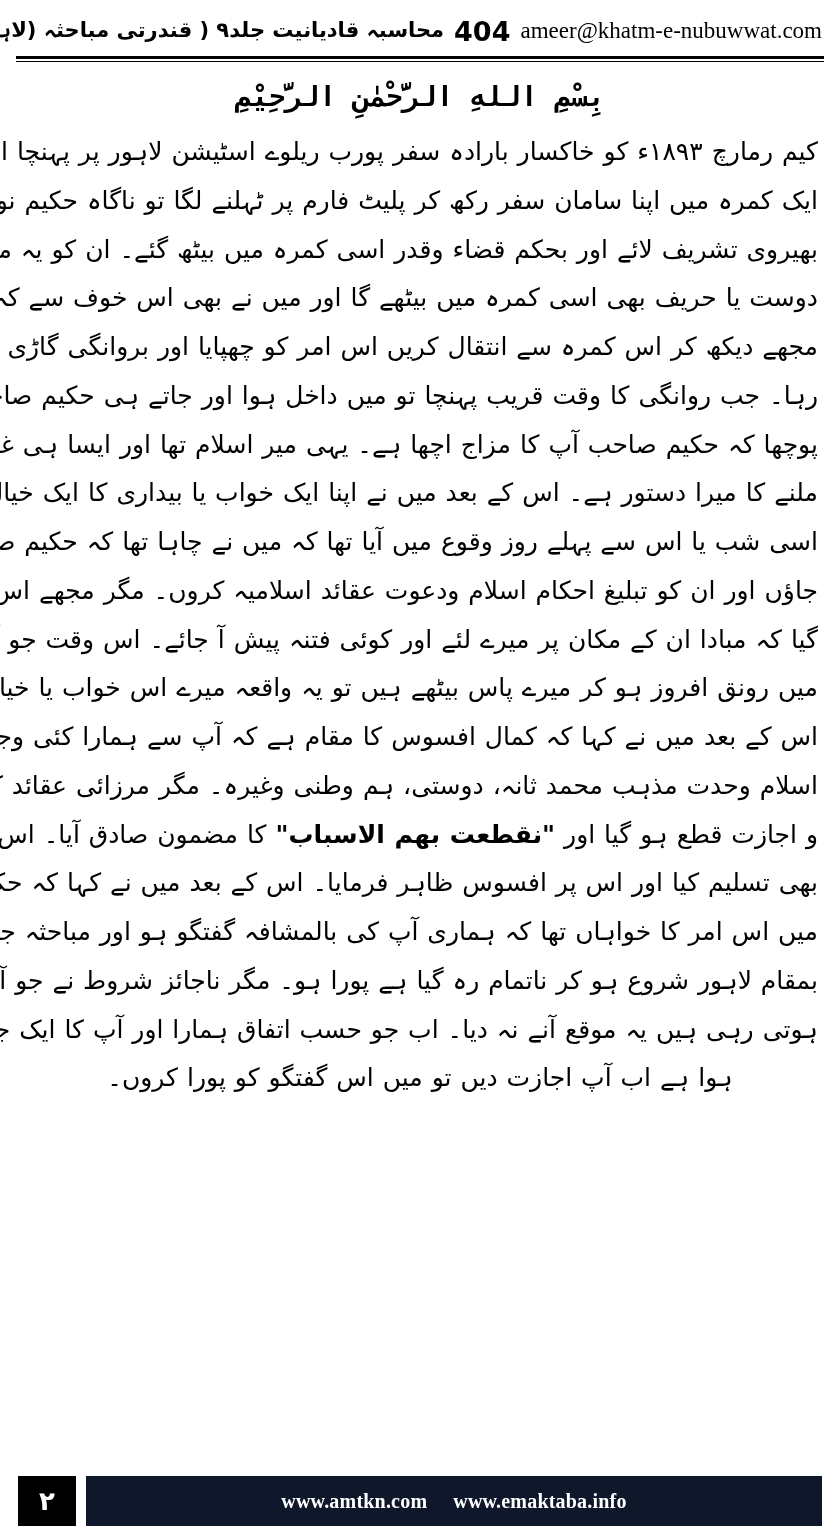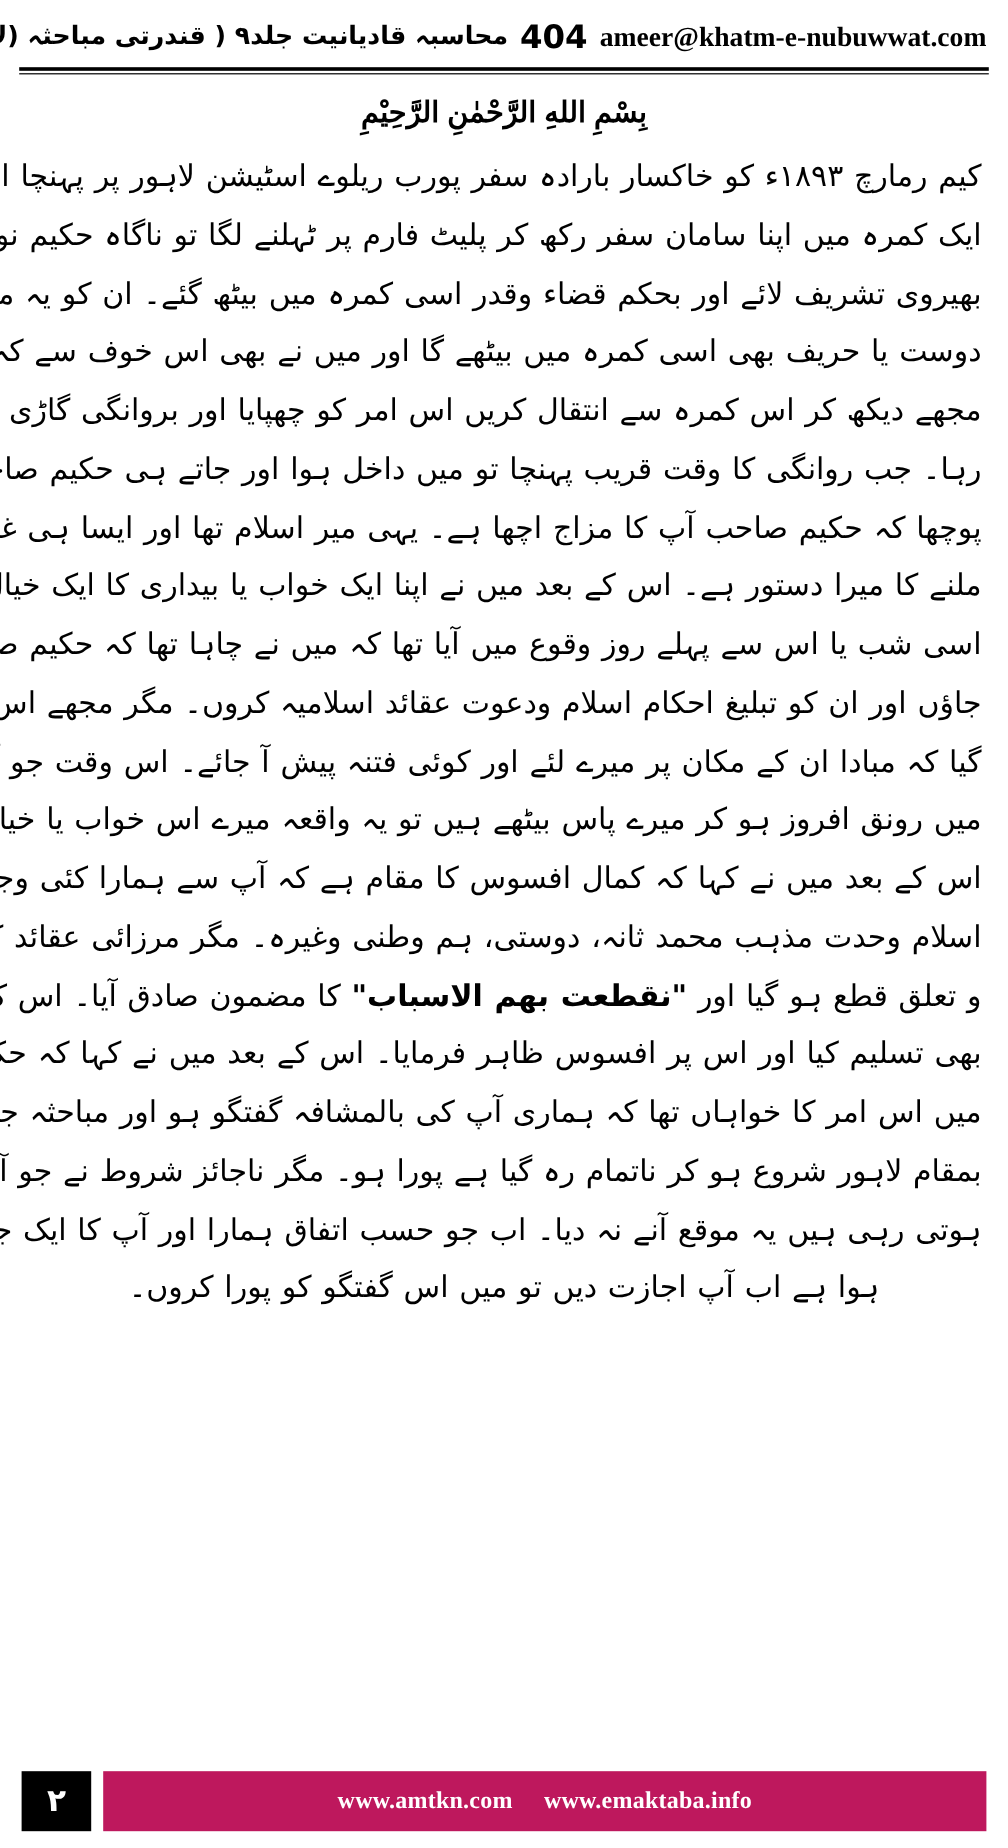--- a/index.html
+++ b/index.html
@@ -48,21 +48,21 @@
   .header-center {
     font-family: "DejaVu Sans", sans-serif;
     font-size: 27px;
     font-weight: 700;
     direction: rtl;
     padding: 0 10px;
   }
   .header-email {
     font-family: "Liberation Serif", serif;
     font-size: 23px;
-    font-weight: 700;
+    font-weight: 400;
     direction: ltr;
     white-space: nowrap;
   }
 
   .header-rule {
     margin: 2px 16px 0 16px;
     border: none;
     border-top: 3px solid #000;
     height: 0;
   }
@@ -77,22 +77,22 @@
   .content {
     flex: 1 1 auto;
     margin: 0 22px;
     padding-top: 18px;
     direction: rtl;
     text-align: justify;
   }
 
   .bismillah {
     text-align: center;
-    font-family: Liberation Sans, sans-serif;
-    font-size: 24px;
+    font-family: Liberation Mono, monospace;
+    font-size: 28px;
     font-weight: 700;
     direction: rtl;
     margin-bottom: 14px;
     letter-spacing: 1px;
   }
 
   .para {
     font-family: "DejaVu Sans", sans-serif;
     font-size: 25.5px;
     line-height: 1.97;
@@ -144,21 +144,21 @@
     color: #fff;
     display: flex;
     align-items: center;
     justify-content: center;
     font-family: "DejaVu Sans", sans-serif;
     font-size: 26px;
     font-weight: 700;
   }
   .footer-urls {
     flex: 1 1 auto;
-    background: #be185d;
+    background: #0f172a;
     color: #fff;
     display: flex;
     align-items: center;
     justify-content: center;
     gap: 26px;
     font-family: "Liberation Serif", serif;
     font-size: 20px;
     font-weight: 700;
     direction: ltr;
     margin-left: 10px;
@@ -193,21 +193,21 @@
       <span class="line">پوچھا کہ حکیم صاحب آپ کا مزاج اچھا ہے۔ یہی میر اسلام تھا اور ایسا ہی غیر مسلم آشناؤں سے</span>
       <span class="line">ملنے کا میرا دستور ہے۔ اس کے بعد میں نے اپنا ایک خواب یا بیداری کا ایک خیال بیان کیا۔ جو</span>
       <span class="line">اسی شب یا اس سے پہلے روز وقوع میں آیا تھا کہ میں نے چاہا تھا کہ حکیم صاحب کے مسکن بھیر</span>
       <span class="line">جاؤں اور ان کو تبلیغ احکام اسلام ودعوت عقائد اسلامیہ کروں۔ مگر مجھے اس سے یہ خوف مانع ہو</span>
       <span class="line">گیا کہ مبادا ان کے مکان پر میرے لئے اور کوئی فتنہ پیش آ جائے۔ اس وقت جو آپ اس کمرہ</span>
       <span class="line">میں رونق افروز ہو کر میرے پاس بیٹھے ہیں تو یہ واقعہ میرے اس خواب یا خیال کی تعبیر ہے۔</span>
       <span class="line">اس کے بعد میں نے کہا کہ کمال افسوس کا مقام ہے کہ آپ سے ہمارا کئی وجہ سے اتحاد و تعلق تھا۔</span>
       <span class="line">اسلام وحدت مذہب محمد ثانہ، دوستی، ہم وطنی وغیرہ۔ مگر مرزائی عقائد کے اختلاف سے وہ اتحاد</span>
 
       <span class="line">
-        <span>و تعلق قطع ہو گیا اور</span>
+        <span>و اجازت قطع ہو گیا اور</span>
         <span class="quoted">"نقطعت بهم الاسباب"</span>
         <span>کا مضمون صادق آیا۔ اس کو حکیم صاحب نے</span>
       </span>
 
       <span class="line">بھی تسلیم کیا اور اس پر افسوس ظاہر فرمایا۔ اس کے بعد میں نے کہا کہ حکیم صاحب مدت سے</span>
       <span class="line">میں اس امر کا خواہاں تھا کہ ہماری آپ کی بالمشافہ گفتگو ہو اور مباحثہ جو ۱۴ اراپریل ۱۸۹۱ء کو</span>
       <span class="line">بمقام لاہور شروع ہو کر ناتمام رہ گیا ہے پورا ہو۔ مگر ناجائز شروط نے جو آپ کی طرف سے</span>
       <span class="line">ہوتی رہی ہیں یہ موقع آنے نہ دیا۔ اب جو حسب اتفاق ہمارا اور آپ کا ایک جگہ جمع ہونا میسر</span>
 
       <span class="line center">ہوا ہے اب آپ اجازت دیں تو میں اس گفتگو کو پورا کروں۔</span>

